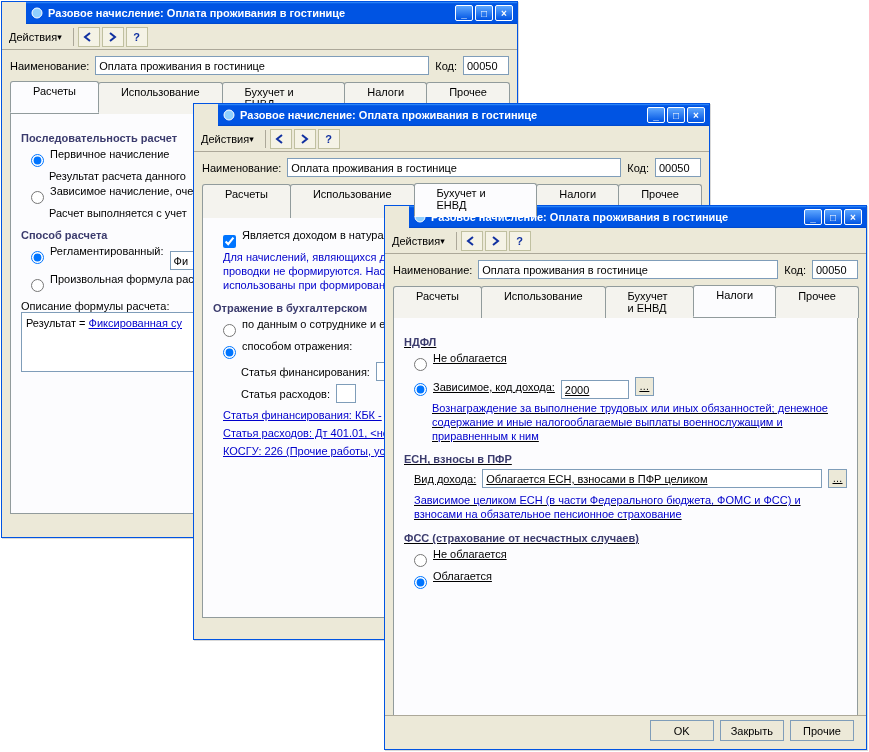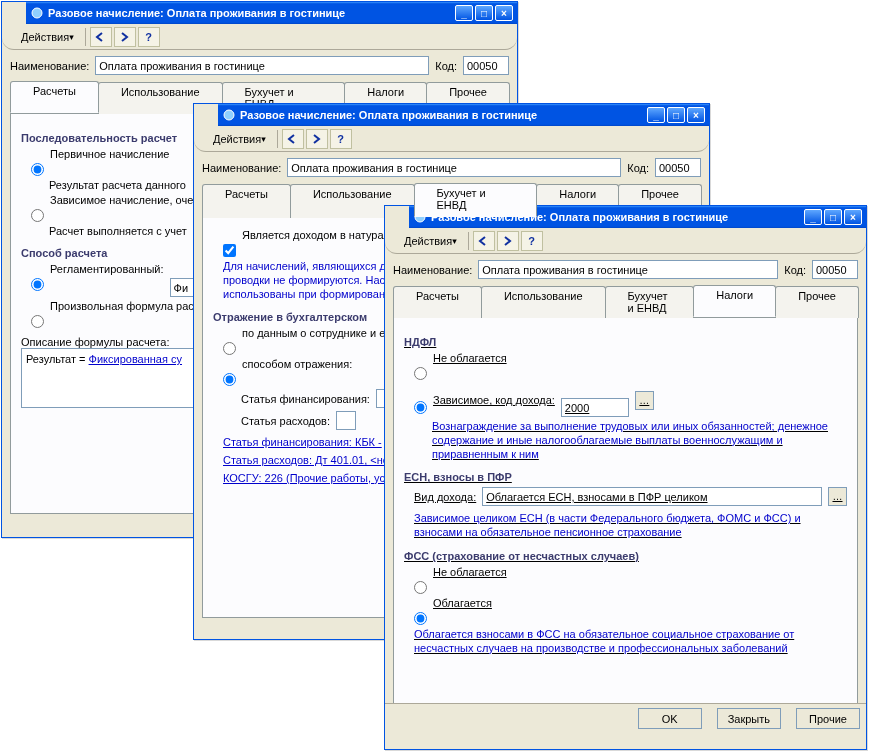--- a/index.html
+++ b/index.html
@@ -43,21 +43,21 @@
     border: 1px solid #fff;
     border-radius: 2px;
     display: flex; align-items: center; justify-content: center;
     font-weight: bold; font-size: 10px; color: #fff;
     cursor: pointer;
   }
   .toolbar {
     height: 26px;
     background: #ece9d8;
     border-bottom: 1px solid #aca899;
-    display: flex; align-items: center; padding: 0 12px; gap: 2px; border-radius: 12px;
+    display: flex; align-items: center; padding: 0 0; gap: 2px;
   }
   .toolbar .action-btn {
     height: 20px; padding: 0 6px;
     border: 1px solid transparent;
     display: flex; align-items: center;
     cursor: pointer;
     font-size: 11px;
   }
   .toolbar .sep { width:1px; height:18px; background:#aca899; margin:0 2px; }
   .toolbar .iconbtn {
@@ -86,37 +86,37 @@
     cursor: pointer;
     border-radius: 3px 3px 0 0;
   }
   .tab.active { background:#fcfcfe; top:0; padding-bottom:5px; z-index:2; border-bottom:1px solid #fcfcfe; }
   .tab-content {
     border: 1px solid #919b9c; border-top:none;
     background: #fcfcfe;
     padding: 8px 10px 10px;
   }
   .radio-row, .check-row { display:flex; align-items:flex-start; gap:6px; margin:3px 0; padding-left:10px; }
-  .radio-row input, .check-row input { margin:15px 0 0 0; }
+  .radio-row input, .check-row input { margin:6px 0 0 0; }
   .indent { padding-left: 28px; color:#000; }
   .link { color: #0000cc; text-decoration: underline; cursor:pointer; }
   .hint { color: #0000cc; margin: 3px 0 4px 28px; font-size:11px; line-height:1.25; }
   .hint.noind { margin-left: 10px; }
   .fieldset-title { color:#3b3b6d; font-weight:bold; margin:10px 0 4px; }
   .inline-input { display:flex; align-items:center; gap:6px; padding-left:28px; margin:3px 0; }
   .small-btn {
     width: 19px; height:19px; border:1px solid #7f9db9; background:#ece9d8;
     display:flex;align-items:center;justify-content:center; cursor:pointer;
     font-size:10px;
   }
   .footer {
-    position:absolute; bottom:16px; left:0; right:0;
+    position:absolute; bottom:4px; left:0; right:0;
     height: 30px; border-top:1px solid #aca899;
-    display:flex; justify-content:flex-end; align-items:center; gap:15px;
-    padding: 0 6px; background:#ece9d8;
+    display:flex; justify-content:flex-end; align-items:center; gap:6px;
+    padding: 0 12px; background:#ece9d8;
   }
   .footer .pushbtn {
     height:21px; min-width:64px; padding:0 10px;
     border:1px solid #7f9db9; background:#ece9d8;
     font:inherit; cursor:pointer;
   }
   .dropdown-caret::after { content:' \25BE'; font-size:9px; }
   .formula-area { border:1px solid #7f9db9; background:#fff; padding:4px; height:60px; }
   .cut { white-space:nowrap; overflow:hidden; }
 </style>
@@ -349,21 +349,20 @@
 
       <div class="fieldset-title">ФСС (страхование от несчастных случаев)</div>
       <div class="radio-row">
           <input type="radio" name="fss" style="">
           <span>Не облагается</span>
         </div>
       <div class="radio-row">
           <input type="radio" name="fss" checked="" style="">
           <span>Облагается</span>
         </div>
-      <div class="hint" style="margin-left:10px">Облагается взносами в ФСС на обязательное социальное страхование от несчастных случаев на производстве и профессиональных заболеваний</div>
     </div>
   </div>
   <div class="footer">
     <button class="pushbtn">OK</button>
     <button class="pushbtn">Закрыть</button>
     <button class="pushbtn">Прочие</button>
   </div>
 </div>
 
 </body></html>

